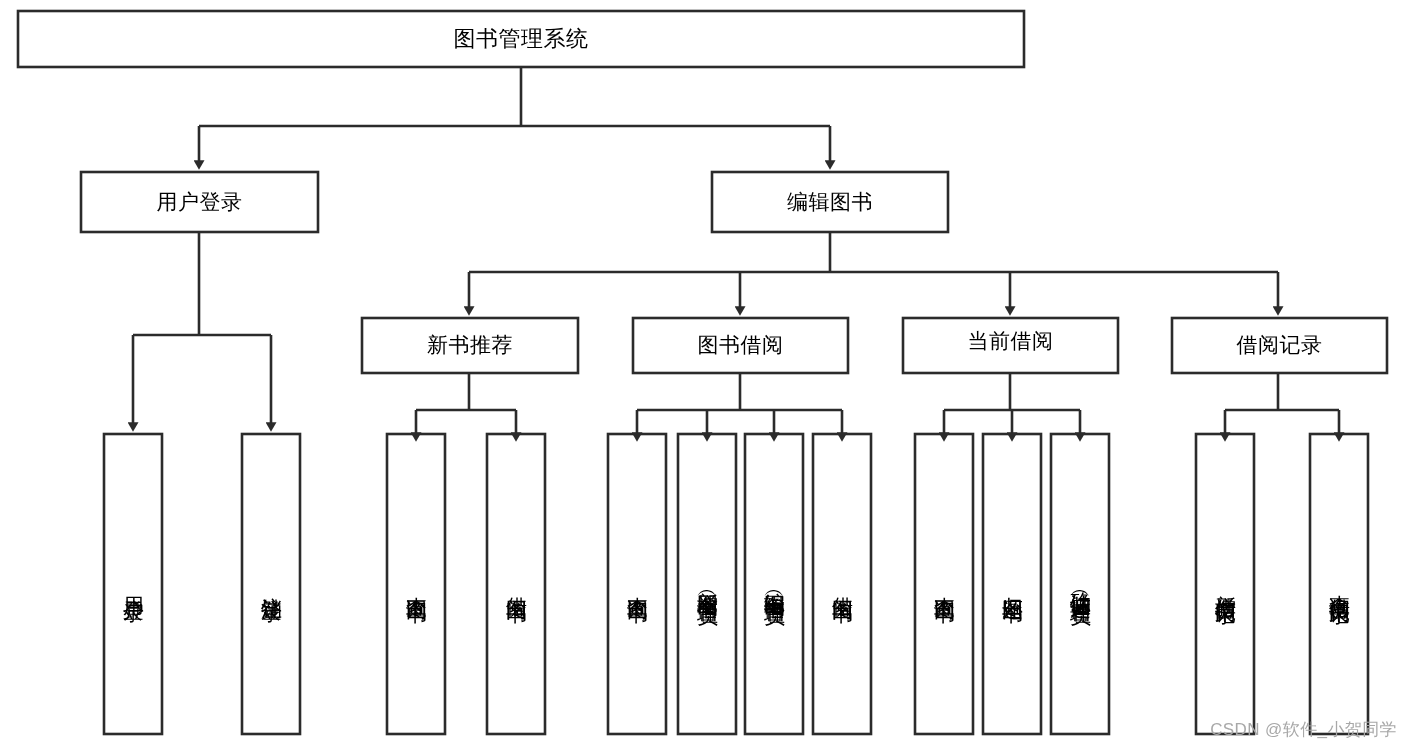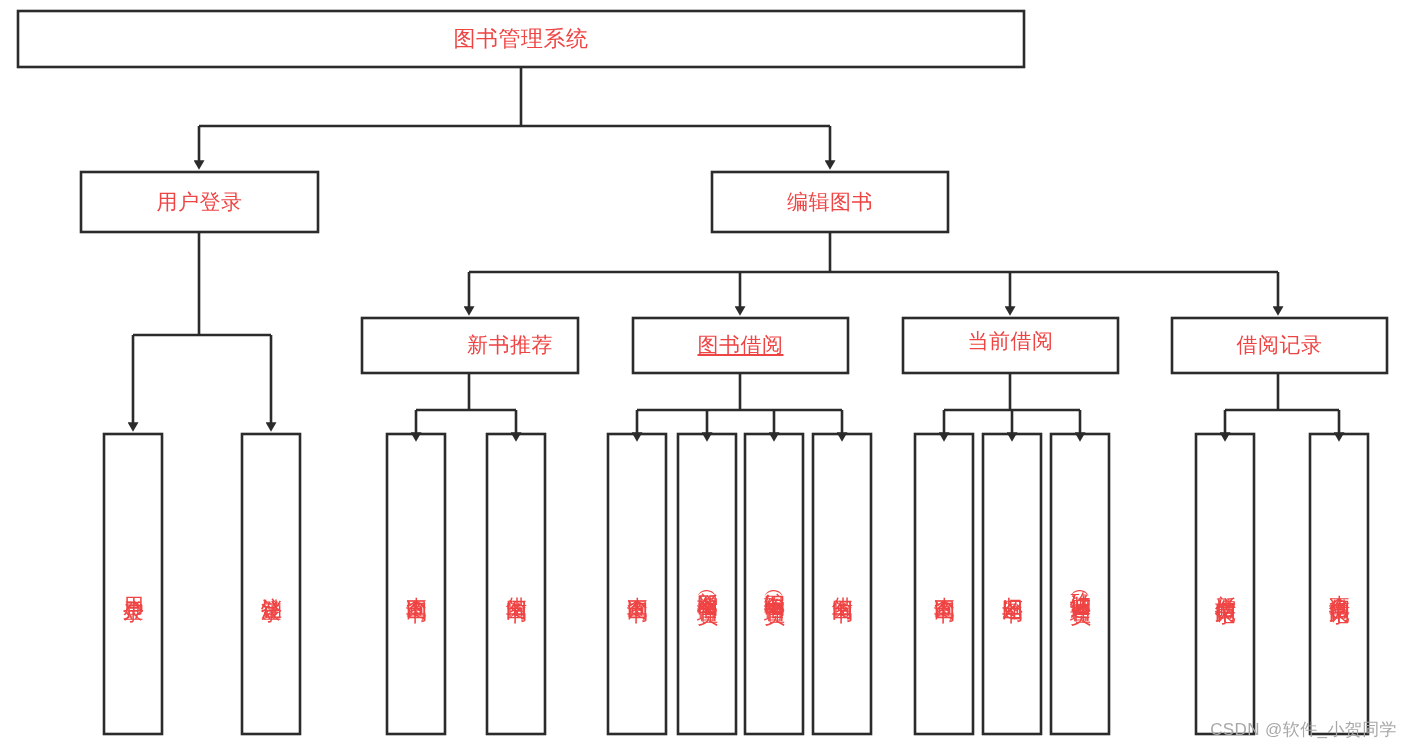--- a/index.html
+++ b/index.html
@@ -39,21 +39,21 @@
   }
   .arrow-head {
     fill: #2b2b2b;
     stroke: none;
   }
   .node-label {
     position: absolute;
     display: flex;
     align-items: center;
     justify-content: center;
-    color: #ef4444;
+    color: #000000;
     text-align: center;
     pointer-events: none;
     line-height: 1.18;
     letter-spacing: 0.5px;
   }
   .node-label.horizontal {
     font-size: 21px;
   }
   .node-label.vertical {
     writing-mode: vertical-rl;
@@ -157,22 +157,22 @@
       <path class="connector" marker-end="url(#arrow)" d="M 1225 410 L 1225 433"></path>
       <path class="connector" marker-end="url(#arrow)" d="M 1339 410 L 1339 433"></path>
     </g>
   </svg>
 
   <div class="node-label root horizontal" style="left:18px; top:11px; width:1006px; height:56px;">图书管理系统</div>
 
   <div class="node-label horizontal" style="left:81px; top:172px; width:237px; height:60px;">用户登录</div>
   <div class="node-label horizontal" style="left:712px; top:172px; width:236px; height:60px;">编辑图书</div>
 
-  <div class="node-label horizontal" style="left:362px; top:318px; width:216px; height:55px;margin-left:40px;">新书推荐</div>
-  <div class="node-label horizontal" style="left:633px; top:318px; width:215px; height:55px;text-decoration:underline;">图书借阅</div>
+  <div class="node-label horizontal" style="left:362px; top:318px; width:216px; height:55px;">新书推荐</div>
+  <div class="node-label horizontal" style="left:633px; top:318px; width:215px; height:55px;">图书借阅</div>
   <div class="node-label horizontal" style="left:903px; top:318px; width:215px; height:46px;border-radius:16px;">当前借阅</div>
   <div class="node-label horizontal" style="left:1172px; top:318px; width:215px; height:55px;">借阅记录</div>
 
   <div class="node-label vertical" style="left:104px; top:434px; width:58px; height:300px;">用户登录</div>
   <div class="node-label vertical" style="left:242px; top:434px; width:58px; height:300px;">注销登录</div>
   <div class="node-label vertical" style="left:387px; top:434px; width:58px; height:300px;">查询图书</div>
   <div class="node-label vertical" style="left:487px; top:434px; width:58px; height:300px;">借阅图书</div>
   <div class="node-label vertical" style="left:608px; top:434px; width:58px; height:300px;">查询图书</div>
   <div class="node-label vertical" style="left:678px; top:434px; width:58px; height:300px;">新增图书（管理员）</div>
   <div class="node-label vertical" style="left:745px; top:434px; width:58px; height:300px;">编辑图书（管理员）</div>

